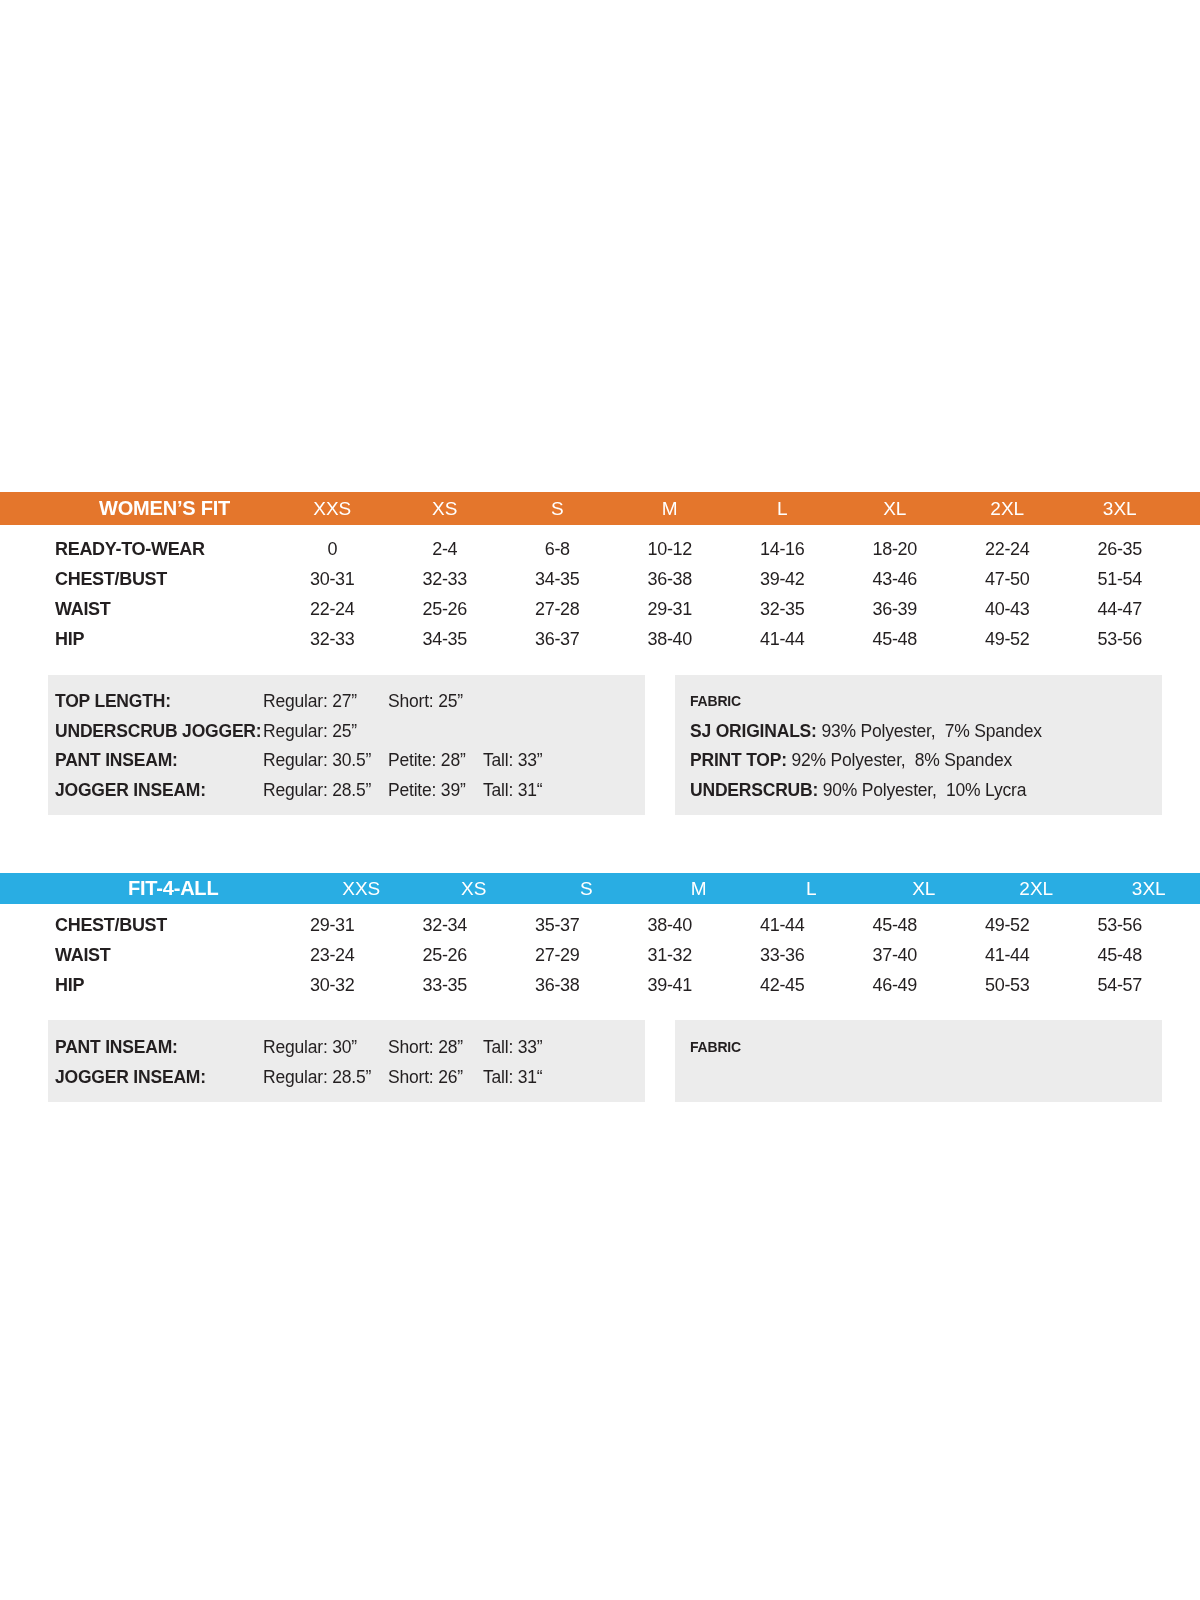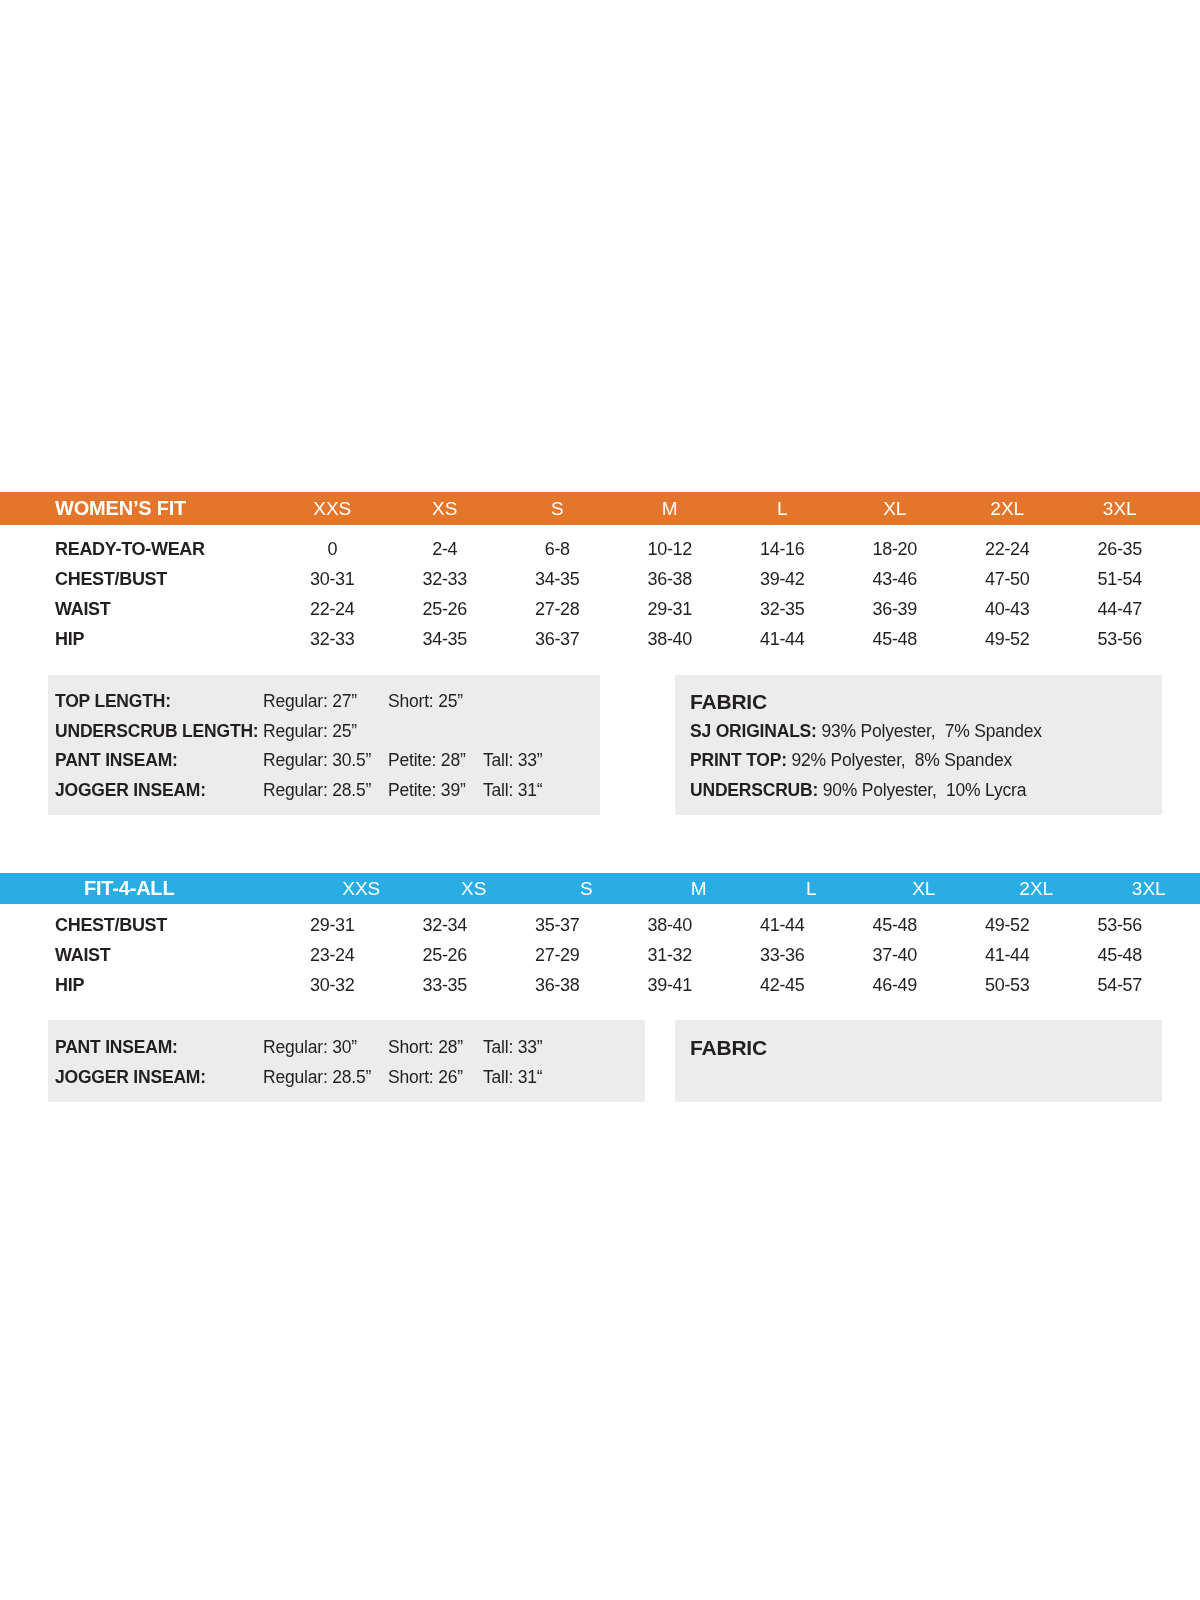--- a/index.html
+++ b/index.html
@@ -9,43 +9,43 @@
   }
   * { box-sizing:border-box; }
 
   
   .bar {
     position:absolute; left:0; width:1200px;
     display:grid; grid-template-columns:276px repeat(8,112.5px); align-items:center;
   }
   #bar-womens  { top:492px; height:33px; }
   #bar-fit4all { top:873px; height:31px; }
-  .bar .title { padding-left:55px; color:#fff; font-weight:bold; font-size:20px; letter-spacing:-0.2px; }
+  .bar .title { padding-left:55px; color:#fff; font-weight:bold; font-size:20px; letter-spacing:-0.2px;margin-left:44px; }
   .bar .size  { color:#fff; text-align:center; font-size:19px; font-weight:400; }
 
   
   .rows { position:absolute; left:0; width:1200px; }
   #rows-womens  { top:534px; }
   #rows-fit4all { top:910px; }
   .trow { display:grid; grid-template-columns:276px repeat(8,112.5px); height:30px; line-height:30px; }
   .trow .rlabel { padding-left:55px; font-weight:bold; font-size:18px; letter-spacing:-0.3px; }
   .trow .val    { text-align:center; font-size:18px; letter-spacing:-0.3px; }
 
   
   .graybox { position:absolute; }
-  #meas-womens   { left:48px;  top:675px;  width:552px; height:140px; padding-top:12px; }
+  #meas-womens   { left:48px;  top:675px;  width:597px; height:140px; padding-top:12px; }
   #fabric-womens { left:675px; top:675px;  width:487px; height:140px; padding:12px 0 0 15px; }
   #meas-fit4all   { left:48px;  top:1020px; width:597px; height:82px; padding-top:13px; }
   #fabric-fit4all { left:675px; top:1020px; width:487px; height:82px; padding:13px 0 0 15px; }
 
   .mrow { display:grid; grid-template-columns:208px 125px 95px auto; padding-left:7px;
           line-height:29.5px; font-size:17.5px; letter-spacing:-0.2px; }
   .mrow .mlabel { font-weight:bold; }
 
-  .fabric-title { font-weight:bold; font-size:21px; line-height:29.5px; letter-spacing:-0.2px; }
+  .fabric-title { font-weight:bold; font-size:14px; line-height:29.5px; letter-spacing:-0.2px; }
   .fline { line-height:29.5px; font-size:17.5px; white-space:pre-wrap; letter-spacing:-0.2px; }
   .fline .flabel { font-weight:bold; }
 </style>
 </head>
 <body>
 
 <div class="canvas">
 
   <div class="bar" id="bar-womens" style="background: rgb(228, 118, 44);">
       <div class="title">WOMEN’S FIT</div>
@@ -106,21 +106,21 @@
     </div>
 
   <div class="graybox" id="meas-womens" style="background: rgb(236, 236, 236);">
       <div class="mrow">
         <div class="mlabel">TOP LENGTH:</div>
         <div class="mval">Regular: 27”</div>
         <div class="mval">Short: 25”</div>
         <div class="mval"></div>
       </div>
       <div class="mrow">
-        <div class="mlabel">UNDERSCRUB LENGTH:</div>
+        <div class="mlabel">UNDERSCRUB JOGGER:</div>
         <div class="mval">Regular: 25”</div>
         <div class="mval"></div>
         <div class="mval"></div>
       </div>
       <div class="mrow">
         <div class="mlabel">PANT INSEAM:</div>
         <div class="mval">Regular: 30.5”</div>
         <div class="mval">Petite: 28”</div>
         <div class="mval">Tall: 33”</div>
       </div>

